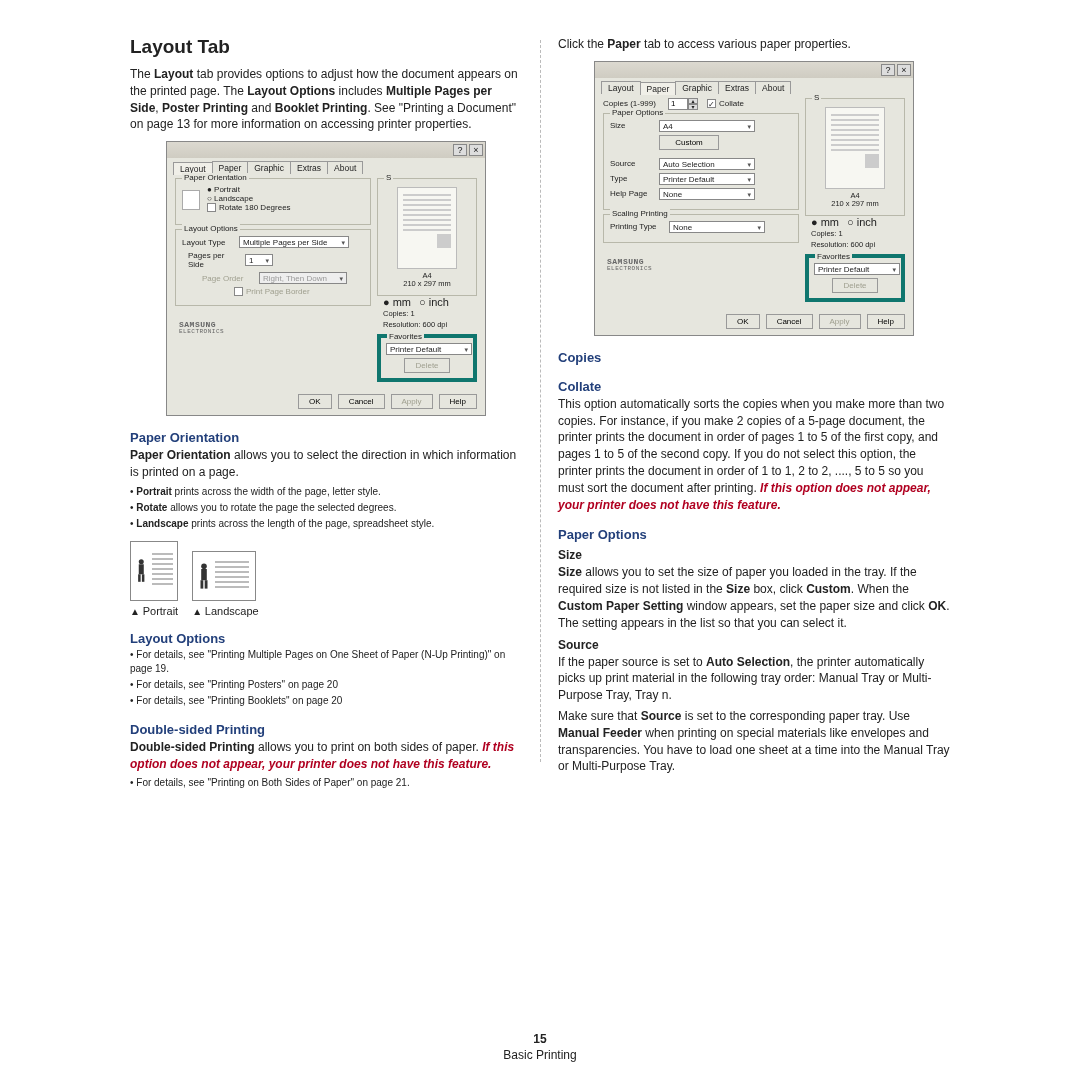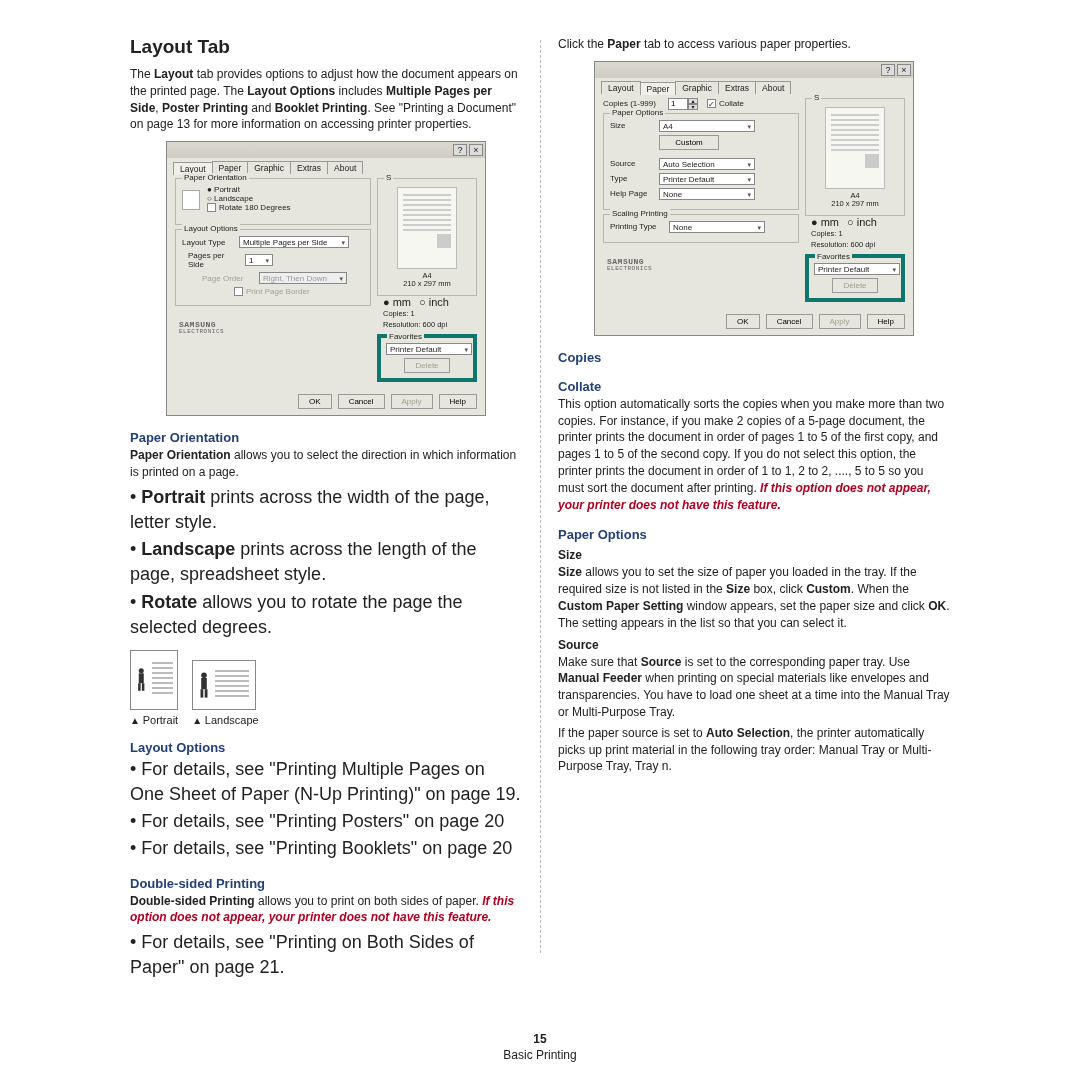--- a/index.html
+++ b/index.html
@@ -6,21 +6,21 @@
   body { font-family: Verdana, Arial, sans-serif; background: #fff; color: #222; width: 1080px; height: 1080px; position: relative; }
   .page { display: flex; padding: 36px 120px 30px 120px; gap: 16px; position: relative; }
   .col { width: 50%; padding: 0 10px; }
   .divider { position: absolute; left: 540px; top: 40px; bottom: 60px; border-left: 1px dashed #bbb; }
   h2 { font-size: 19px; font-weight: bold; margin-bottom: 8px; }
   p { font-size: 12px; line-height: 1.4; margin-bottom: 4px; }
   .b { font-weight: bold; }
   .note { color: #b00020; font-style: italic; font-weight: bold; }
   h3 { font-size: 13px; color: #223f7a; font-weight: bold; margin-top: 14px; margin-bottom: 2px; }
   h4 { font-size: 12px; font-weight: bold; margin-top: 6px; margin-bottom: 2px; }
-  ul { list-style: none; font-size: 18px; line-height: 1.4; }
+  ul { list-style: none; font-size: 10px; line-height: 1.4; }
   ul li::before { content: "• "; }
   ul li { margin-bottom: 2px; }
 
   
   .win { background: #e6e6de; border: 1px solid #888; width: 320px; margin: 8px auto 14px auto; font-size: 8.5px; font-family: Tahoma, sans-serif; }
   .titlebar { height: 16px; background: linear-gradient(#dcd9d0,#cfccc2); display:flex; justify-content:flex-end; align-items:center; padding-right:2px; gap:2px;}
   .tbtn { width:14px; height:12px; background:#ddd; border:1px solid #888; text-align:center; font-size:9px; line-height:10px;}
   .tabs { display:flex; padding: 3px 6px 0 6px; font-size:8.5px;}
   .tab { background:#e6e6de; border:1px solid #999; border-bottom:none; padding:1px 6px; margin-right:-1px; }
   .tab.active { background:#f0efe8; position:relative; top:1px; }
@@ -169,22 +169,22 @@
         <button class="btn">Cancel</button>
         <button class="btn dimmed">Apply</button>
         <button class="btn">Help</button>
       </div>
     </div>
 
     <h3>Paper Orientation</h3>
     <p><span class="b">Paper Orientation</span><span> allows you to select the direction in which information is printed on a page.</span></p>
     <ul>
       <li><span class="b">Portrait</span><span> prints across the width of the page, letter style.</span></li>
+      <li><span class="b">Rotate</span><span> allows you to rotate the page the selected degrees.</span></li>
       <li><span class="b">Landscape</span><span> prints across the length of the page, spreadsheet style.</span></li>
-      <li><span class="b">Rotate</span><span> allows you to rotate the page the selected degrees.</span></li>
     </ul>
     <div class="orient-figs">
       <div class="ofig">
         <div class="obox" style="width:48px;height:60px;flex-direction:row">
           <svg class="person" viewBox="0 0 10 20">
               <circle cx="5" cy="3" r="2" fill="#333"></circle>
               <rect x="3" y="5" width="4" height="8" fill="#333"></rect>
               <rect x="2.5" y="13" width="2" height="6" fill="#333"></rect>
               <rect x="5.5" y="13" width="2" height="6" fill="#333"></rect>
             </svg>
@@ -339,21 +339,21 @@
 
     <h3>Collate</h3>
     <p><span>This option automatically sorts the copies when you make more than two copies. For instance, if you make 2 copies of a 5-page document, the printer prints the document in order of pages 1 to 5 of the first copy, and pages 1 to 5 of the second copy. If you do not select this option, the printer prints the document in order of 1 to 1, 2 to 2, ...., 5 to 5 so you must sort the document after printing. </span><span class="note">If this option does not appear, your printer does not have this feature.</span></p>
 
     <h3>Paper Options</h3>
 
     <h4>Size</h4>
     <p><span class="b">Size</span><span> allows you to set the size of paper you loaded in the tray. If the required size is not listed in the </span><span class="b">Size</span><span> box, click </span><span class="b">Custom</span><span>. When the </span><span class="b">Custom Paper Setting</span><span> window appears, set the paper size and click </span><span class="b">OK</span><span>. The setting appears in the list so that you can select it.</span></p>
 
     <h4>Source</h4>
+    <p><span>If the paper source is set to </span><span class="b">Auto Selection</span><span>, the printer automatically picks up print material in the following tray order: Manual Tray or Multi-Purpose Tray, Tray n.</span></p>
     <p><span>Make sure that </span><span class="b">Source</span><span> is set to the corresponding paper tray. Use </span><span class="b">Manual Feeder</span><span> when printing on special materials like envelopes and transparencies. You have to load one sheet at a time into the Manual Tray or Multi-Purpose Tray.</span></p>
-    <p><span>If the paper source is set to </span><span class="b">Auto Selection</span><span>, the printer automatically picks up print material in the following tray order: Manual Tray or Multi-Purpose Tray, Tray n.</span></p>
   </div>
 </div>
 
 <div class="footer">
   <div class="pgnum">15</div>
   <div>Basic Printing</div>
 </div>
 
 </body></html>

